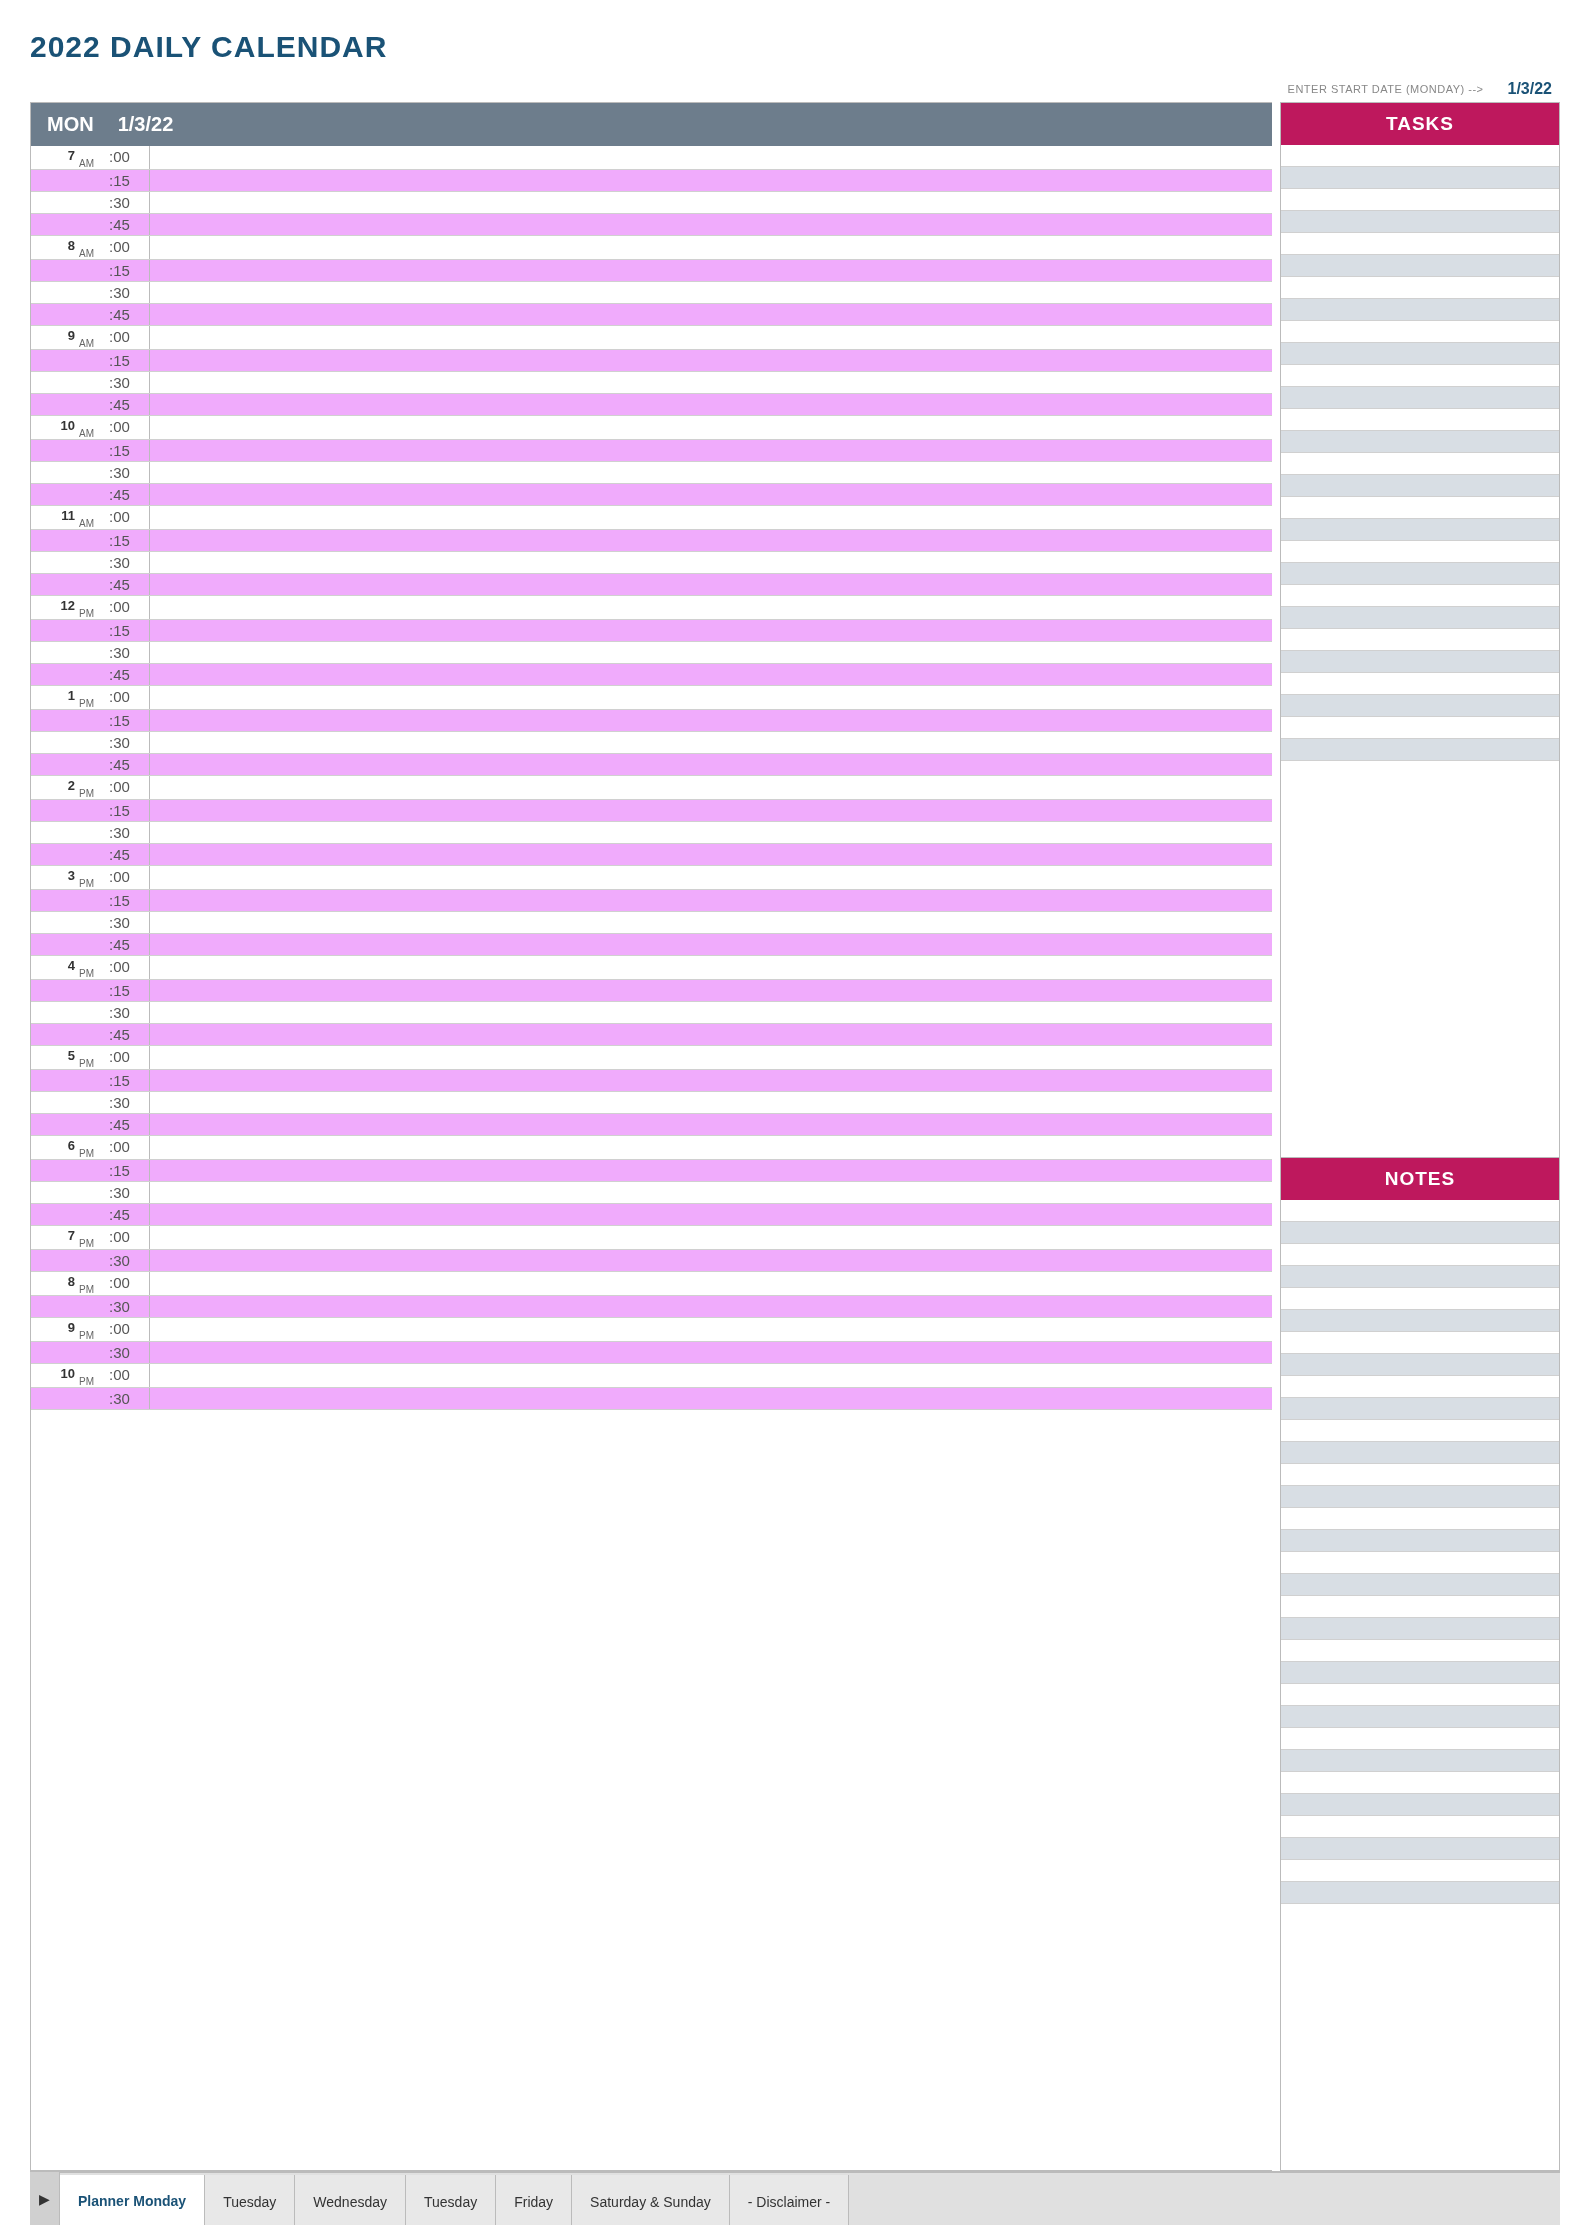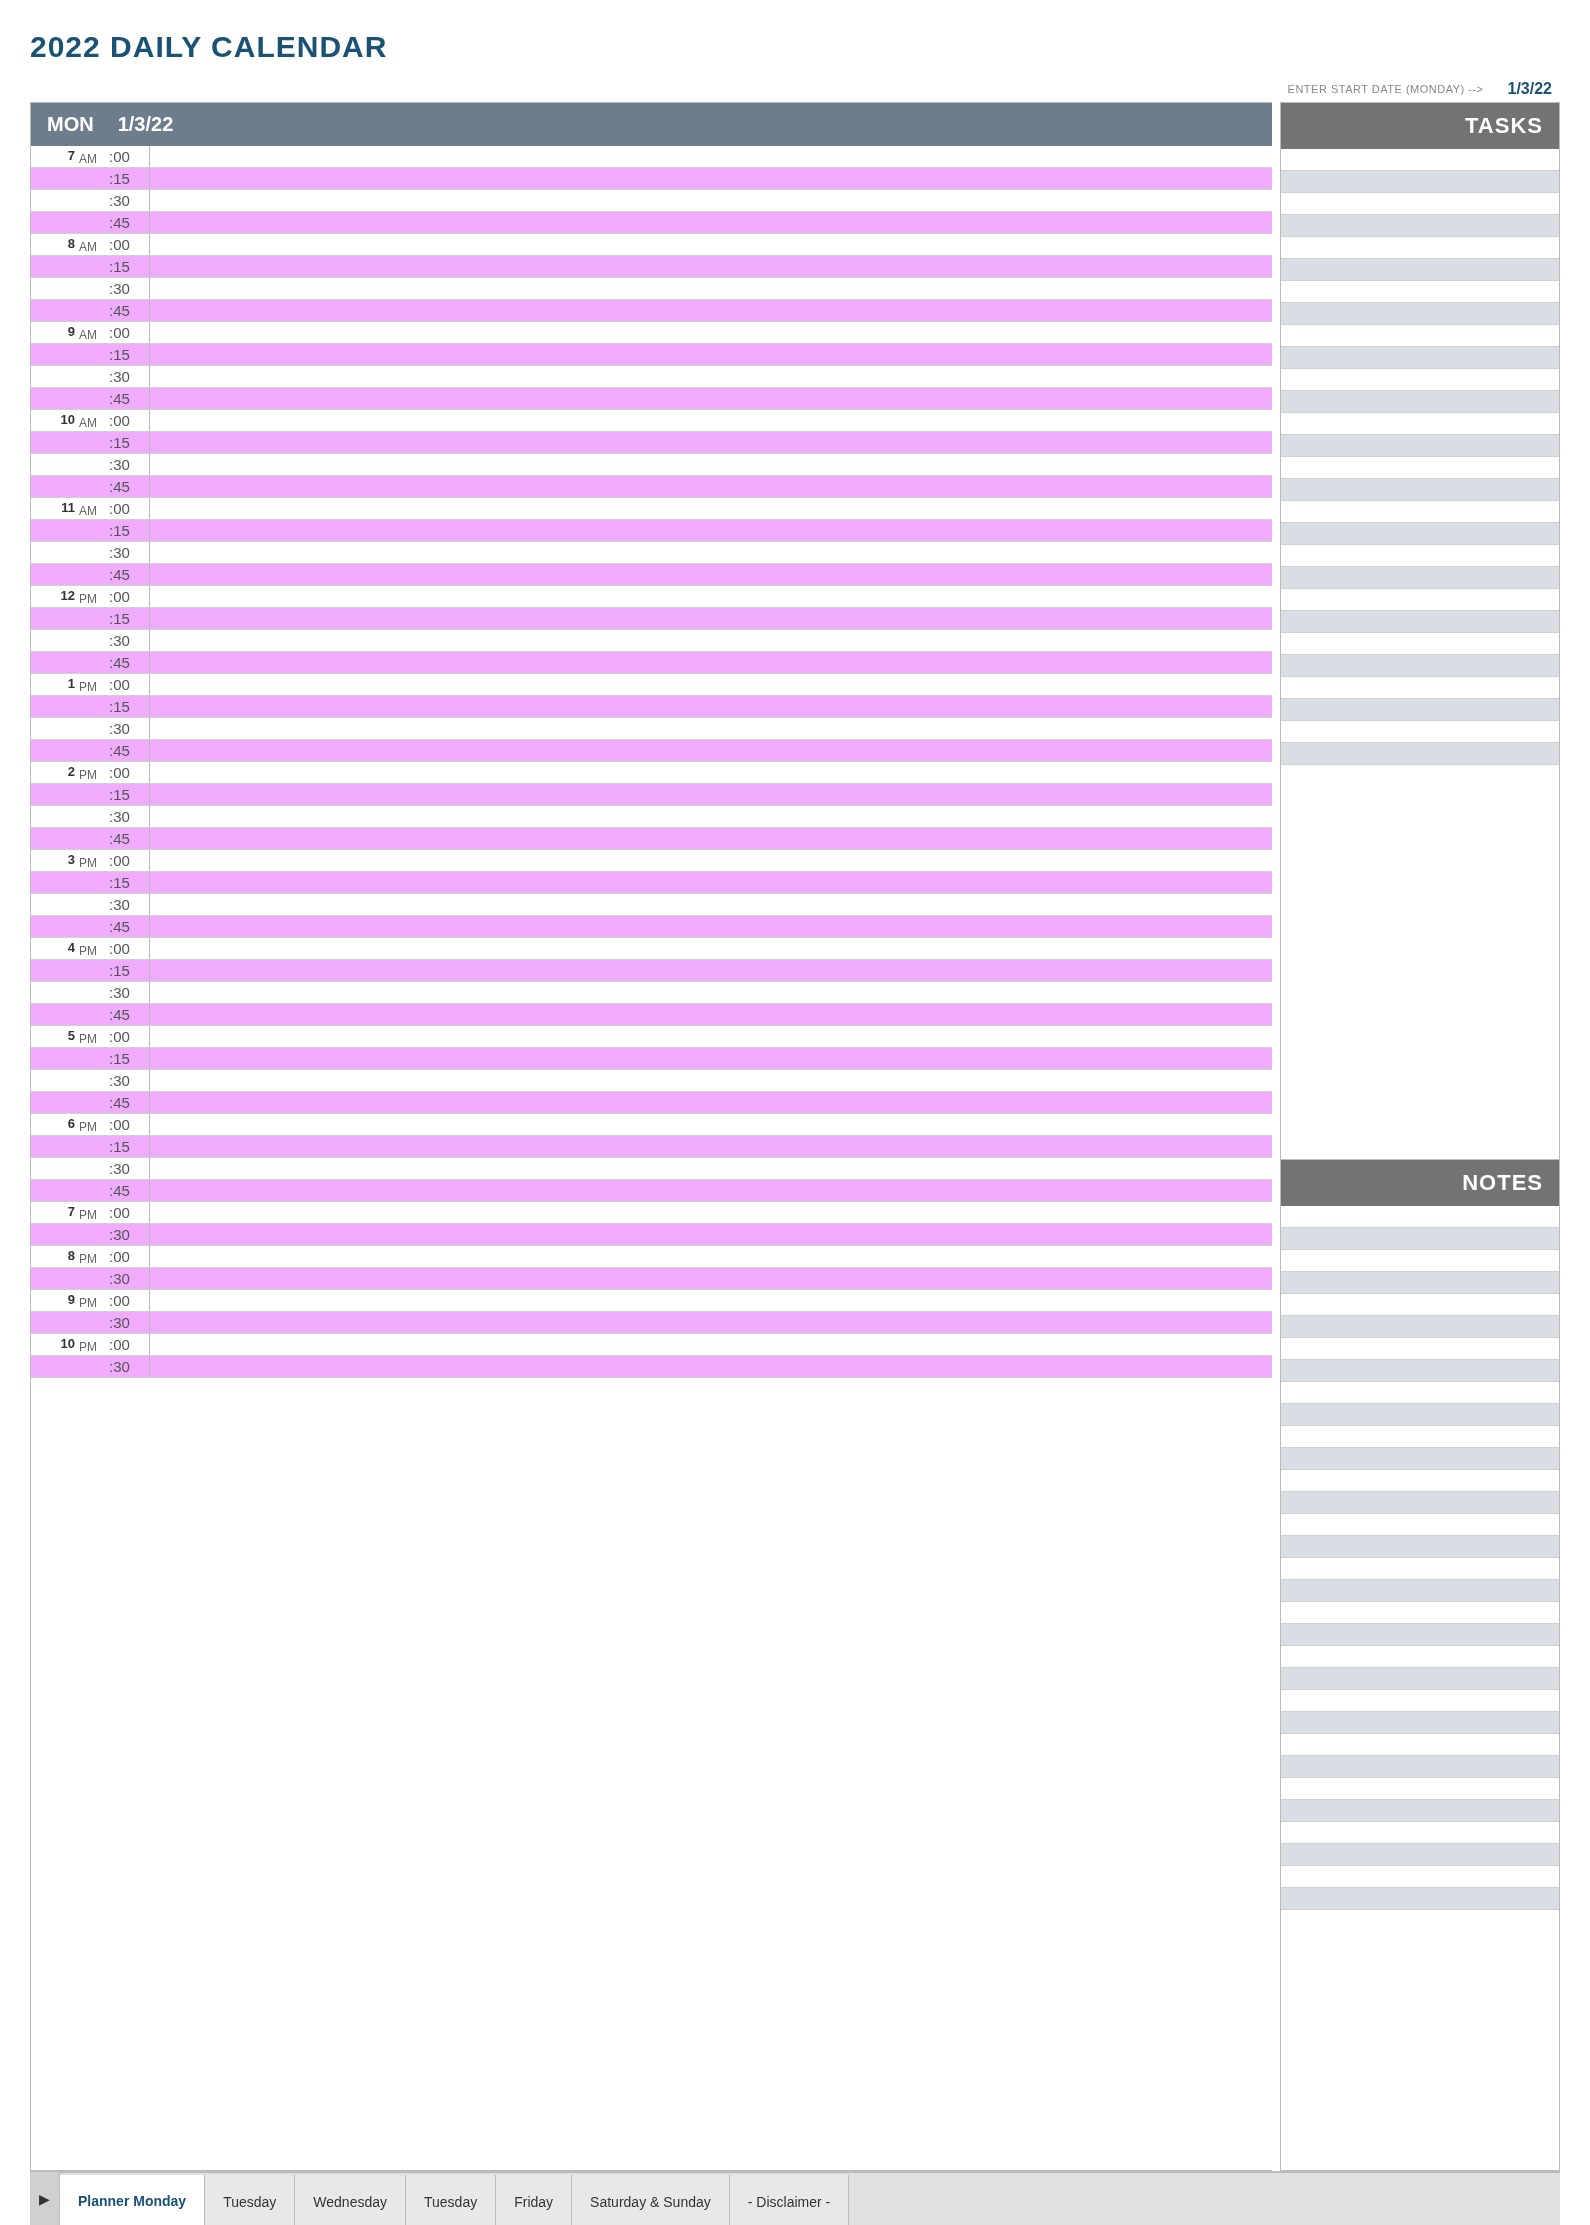--- a/index.html
+++ b/index.html
@@ -71,26 +71,26 @@
     }
     .col-header .day-label {
       font-size: 20px;
       font-weight: bold;
     }
     .col-header .date-label {
       font-size: 20px;
       font-weight: bold;
     }
     .side-header {
-      background: #737373;
+      background: #be185d;
       color: #fff;
       font-weight: bold;
-      font-size: 22px;
+      font-size: 19px;
       padding: 10px 16px;
-      text-align: right;
+      text-align: center;
       letter-spacing: 1px;
     }
     .time-row {
       display: flex;
       align-items: stretch;
       border-bottom: 1px solid #d0d0d0;
       min-height: 22px;
     }
     .time-row.shaded {
       background: #f0abfc;
@@ -110,22 +110,22 @@
       font-weight: bold;
       color: #333;
       flex-shrink: 0;
     }
     .ampm-cell {
       width: 30px;
       min-width: 30px;
       display: flex;
       align-items: flex-start;
       justify-content: flex-start;
-      padding-top: 6px;
-      font-size: 12px;
+      padding-top: 12px;
+      font-size: 10px;
       color: #666;
       flex-shrink: 0;
     }
     .minute-cell {
       width: 40px;
       min-width: 40px;
       font-size: 15px;
       color: #555;
       padding-top: 2px;
       flex-shrink: 0;

